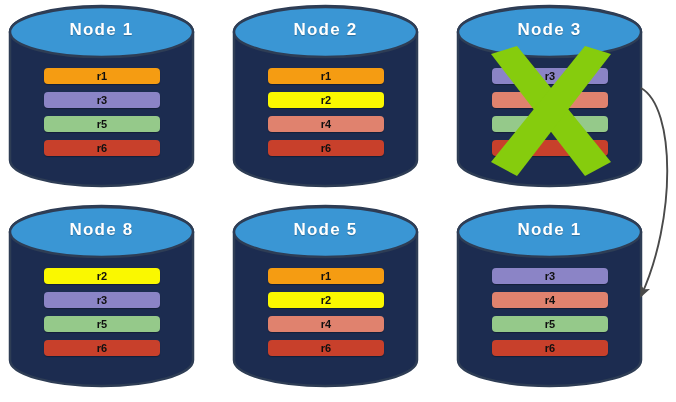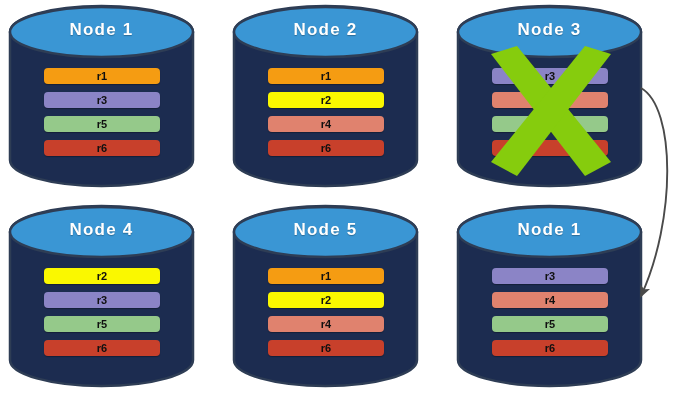--- a/index.html
+++ b/index.html
@@ -137,21 +137,21 @@
         <svg class="x-mark" viewBox="0 0 128 132">
           <path d="M 4 8 L 30 0 L 124 116 L 98 130 Z" fill="#86CC0D"></path>
           <path d="M 98 0 L 124 8 L 30 130 L 4 116 Z" fill="#86CC0D"></path>
         </svg>
       </div>
       <div class="node" style="left: 8px; top: 206px;">
         <svg class="cyl-svg" viewBox="0 0 187 180">
           <path d="M 2 26 L 2 154 A 91.5 26 0 0 0 185 154 L 185 26 A 91.5 26 0 0 0 2 26 Z" fill="#1C2C50" stroke="#2E3D55" stroke-width="2.5"></path>
           <ellipse cx="93.5" cy="26" rx="91.5" ry="25" fill="#3A96D4" stroke="#2E3D55" stroke-width="2.5"></ellipse>
         </svg>
-        <div class="node-label">Node  4</div>
+        <div class="node-label">Node  8</div>
         <div class="records">
           <div class="record" style="background: rgb(250, 248, 0);"><span>r2</span></div>
           <div class="record" style="background: rgb(139, 132, 198);"><span>r3</span></div>
           <div class="record" style="background: rgb(149, 201, 138);"><span>r5</span></div>
           <div class="record" style="background: rgb(200, 64, 43);"><span>r6</span></div>
         </div>
       </div>
       <div class="node" style="left: 232px; top: 206px;">
         <svg class="cyl-svg" viewBox="0 0 187 180">
           <path d="M 2 26 L 2 154 A 91.5 26 0 0 0 185 154 L 185 26 A 91.5 26 0 0 0 2 26 Z" fill="#1C2C50" stroke="#2E3D55" stroke-width="2.5"></path>

